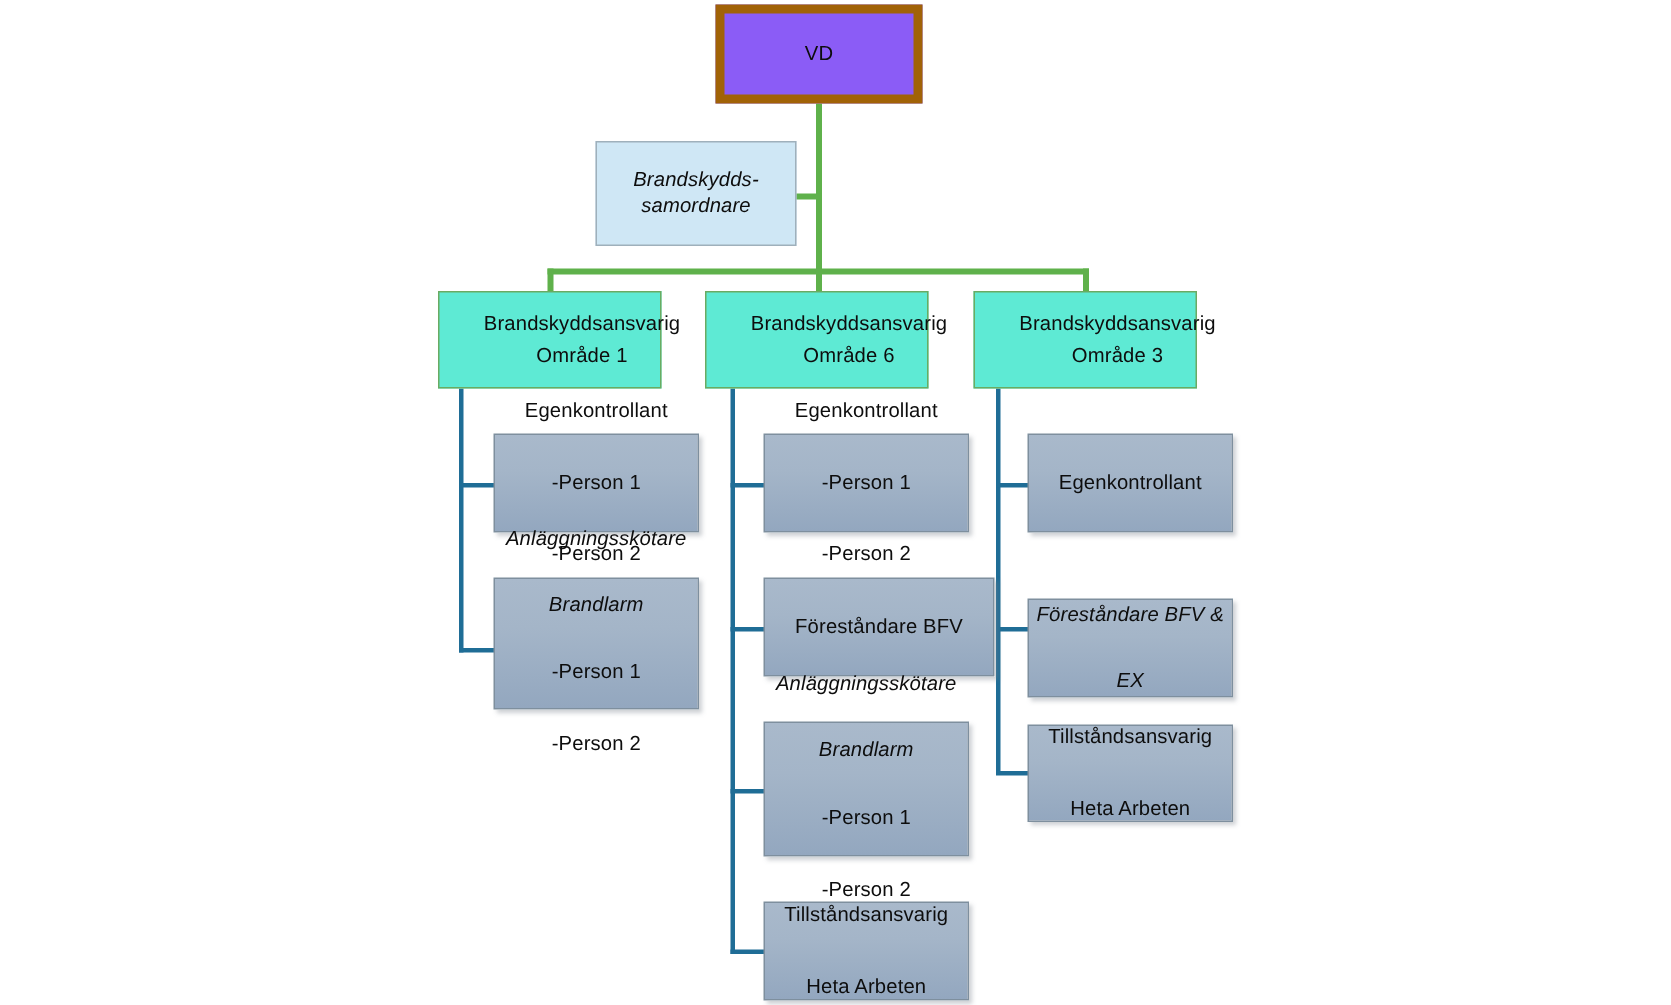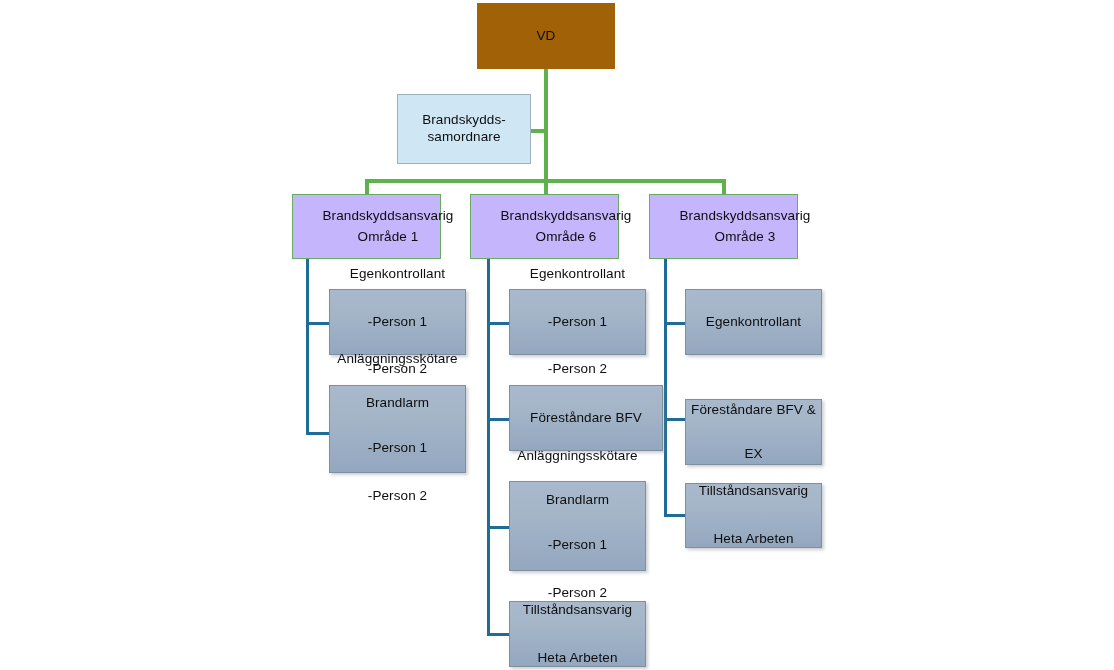--- a/index.html
+++ b/index.html
@@ -29,37 +29,37 @@
     align-items: center;
     justify-content: center;
     text-align: center;
     font-size: 13.5px;
     line-height: 1.55;
     letter-spacing: 0.1px;
     color: #0d0d0d;
     z-index: 3;
   }
   .node .line { display: block; white-space: nowrap; }
-  .node .line.tight { line-height: 1.25; }
+  .node .line.tight { line-height: 1.25; font-style: italic; }
 
   
   .node--exec {
-    background: #a16207;
+    background: #8b5cf6;
     border: 6px solid #a16207;
   }
 
   
   .node--coord {
     background: #cfe7f5;
     border: 1px solid #9fb0bb;
   }
 
   
   .node--area {
-    background: #c4b5fd;
+    background: #5eead4;
     border: 1px solid #6aab62;
     padding-left: 43px;
   }
 
   
   .node--role {
     background: linear-gradient(180deg, #a9b9cb 0%, #a4b5c8 38%, #93a7bf 100%);
     border: 1px solid #7e8f9e;
     box-shadow: 2px 2px 3px rgba(120,130,140,0.38);
     gap: 27px;

